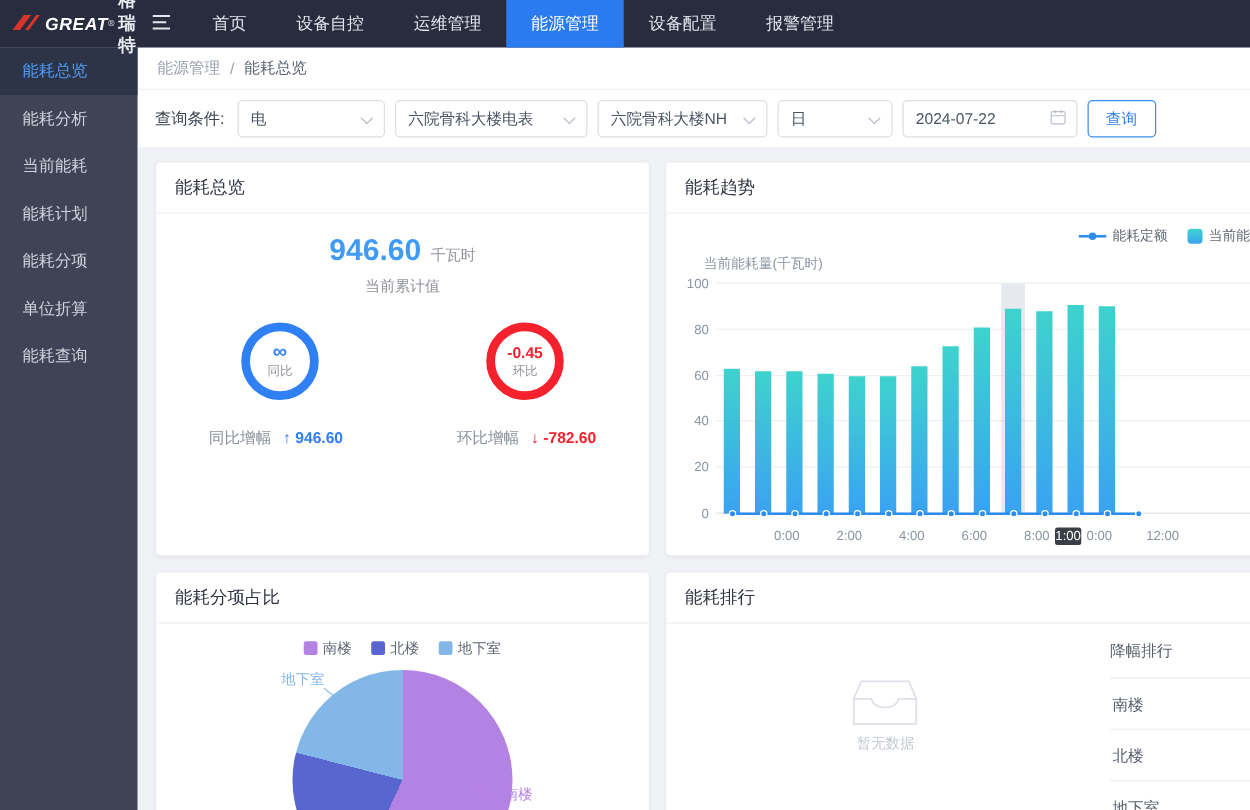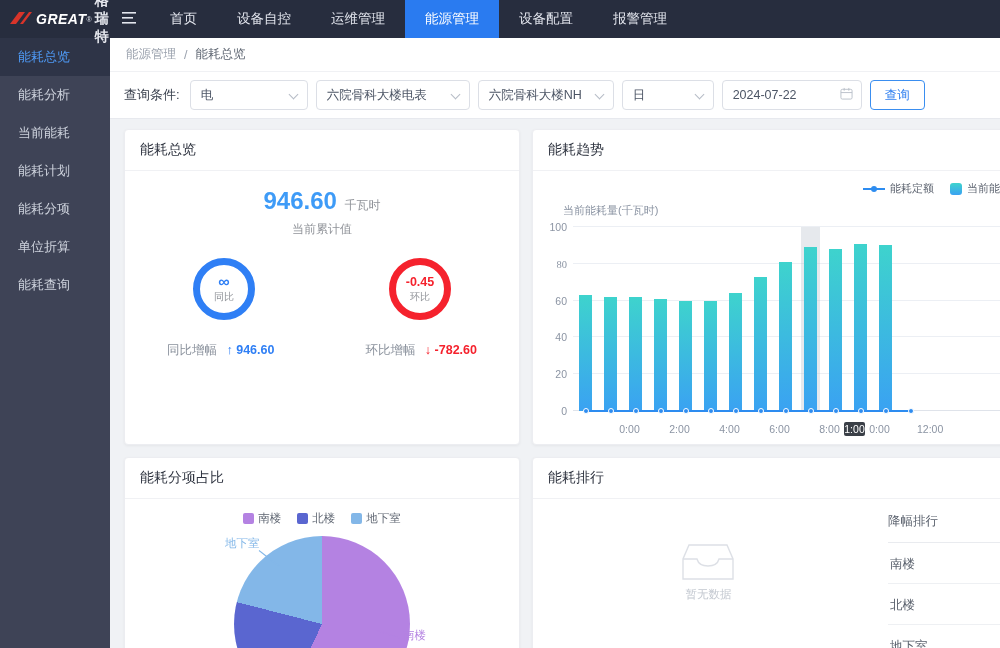--- a/index.html
+++ b/index.html
@@ -243,21 +243,21 @@
         <div class="plot">
             <div class="gridline zero" style="bottom: 0%;"></div>
             <div class="ytick" style="bottom: calc(0% - 6px);">0</div>
             <div class="gridline" style="bottom: 20%;"></div>
             <div class="ytick" style="bottom: calc(20% - 6px);">20</div>
             <div class="gridline" style="bottom: 40%;"></div>
             <div class="ytick" style="bottom: calc(40% - 6px);">40</div>
             <div class="gridline" style="bottom: 60%;"></div>
             <div class="ytick" style="bottom: calc(60% - 6px);">60</div>
             <div class="gridline" style="bottom: 80%;"></div>
-            <div class="ytick" style="bottom: calc(80% - 6px); font-family: Liberation Serif, serif;">80</div>
+            <div class="ytick" style="bottom: calc(80% - 6px);">80</div>
             <div class="gridline" style="bottom: 100%;"></div>
             <div class="ytick" style="bottom: calc(100% - 6px);">100</div>
             <div class="slots">
               <div class="slot">
                 <div class="bar" style="height: 63%;"></div>
                 <div class="dot"></div>
               </div>
               <div class="slot">
                 <div class="bar" style="height: 62%;"></div>
                 <div class="dot"></div>

